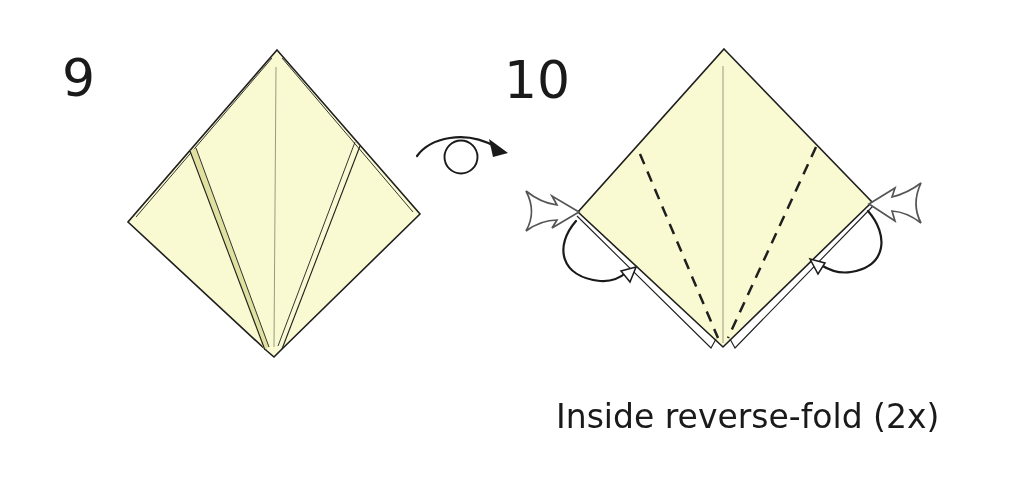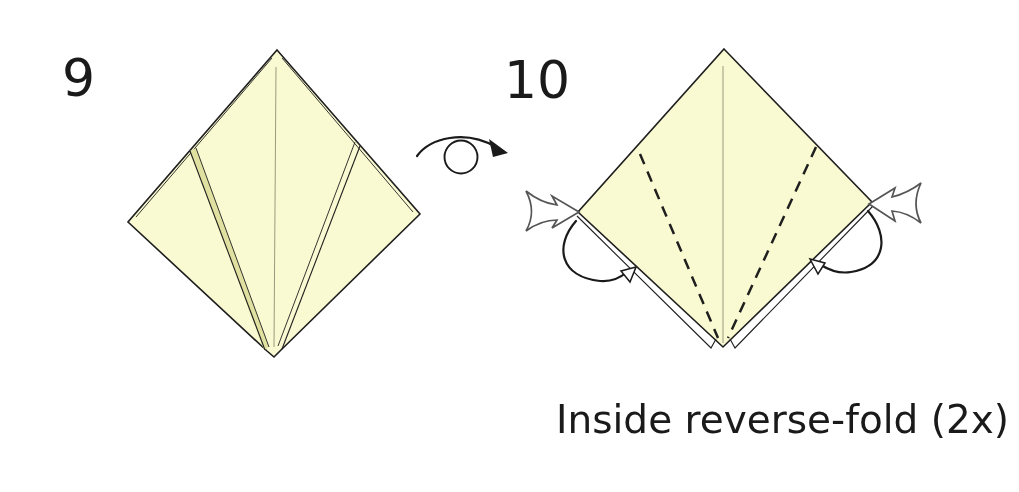--- a/index.html
+++ b/index.html
@@ -11,21 +11,21 @@
   .stage{position:absolute;inset:0;}
   svg{position:absolute;left:0;top:0;}
   .label{
     position:absolute;color:var(--ink,#1a1a1a);line-height:1;
     white-space:nowrap;user-select:none;
   }
   .step-num{font-size:52px;}
   #num9{left:62px;top:52px;}
   #num10{left:492px;top:54px;margin-left:12px;}
   #caption{
-    left:556px;top:400px;width:346px;text-align:center;font-size:39px;
+    left:556px;top:400px;width:346px;text-align:center;font-size:33px;
   }
   
   .paper{fill:var(--paper,#FAFAD2);stroke:var(--outline,#1F1F1F);stroke-width:1.6;stroke-linejoin:miter;}
   .layer-line{stroke:var(--outline,#1F1F1F);stroke-width:1.1;fill:none;}
   .layer-line-thin{stroke:var(--outline,#1F1F1F);stroke-width:0.9;fill:none;}
   .crease{stroke:var(--crease,#9A9A7E);stroke-width:1;fill:none;}
   .shade{fill:var(--paper_shade,#E0E0A0);stroke:none;}
   .dashed{stroke:var(--outline,#1F1F1F);stroke-width:2.5;fill:none;stroke-dasharray:11 8;stroke-linecap:butt;}
   .push-arrow{fill:#ffffff;stroke:var(--arrow_outline,#555555);stroke-width:1.7;stroke-linejoin:miter;}
   .fold-arc{fill:none;stroke:var(--ink,#111111);stroke-width:2.2;stroke-linecap:round;}

